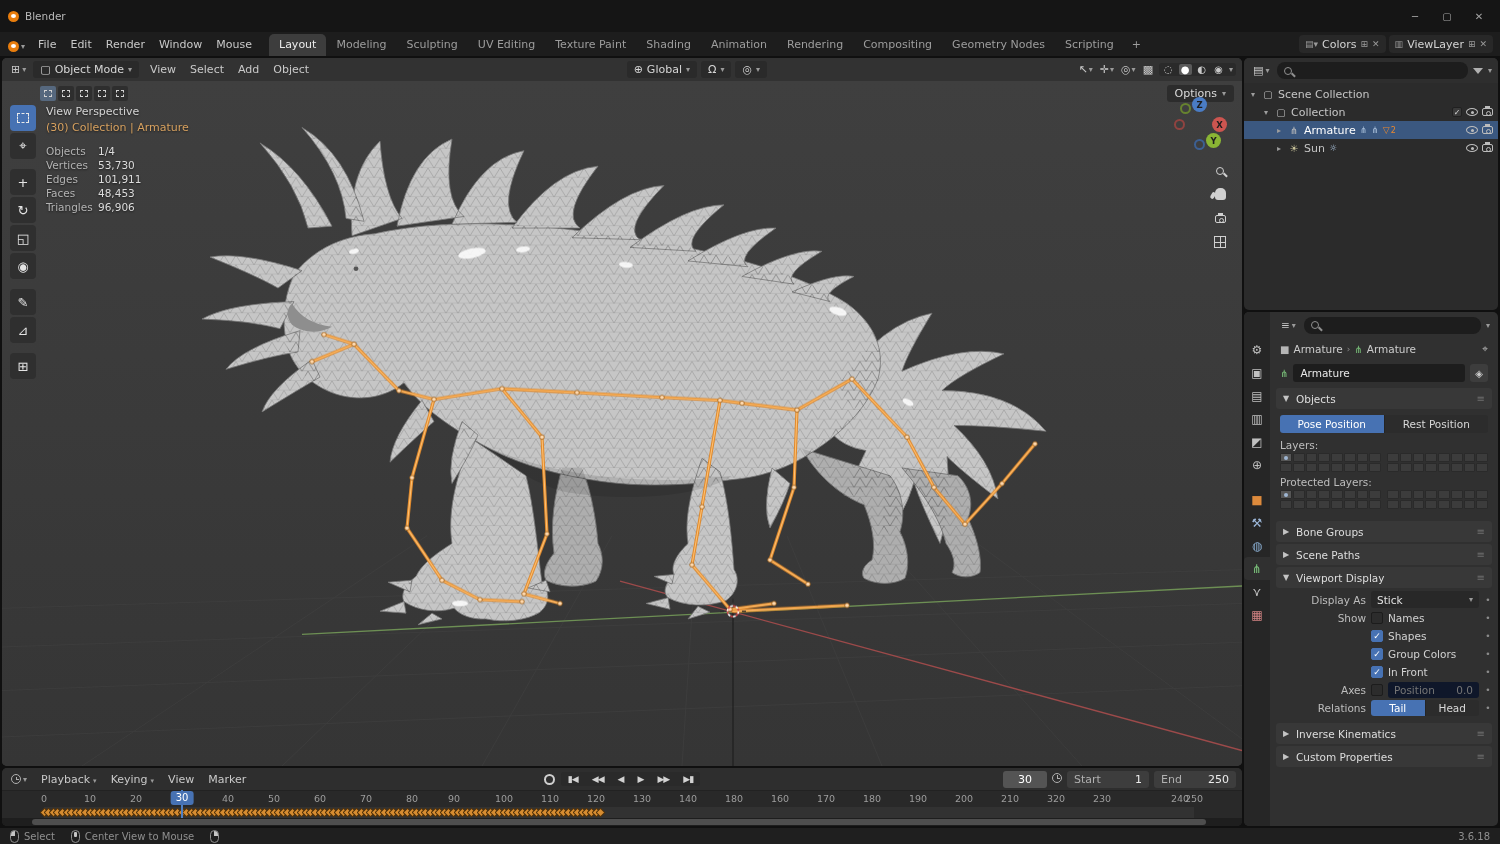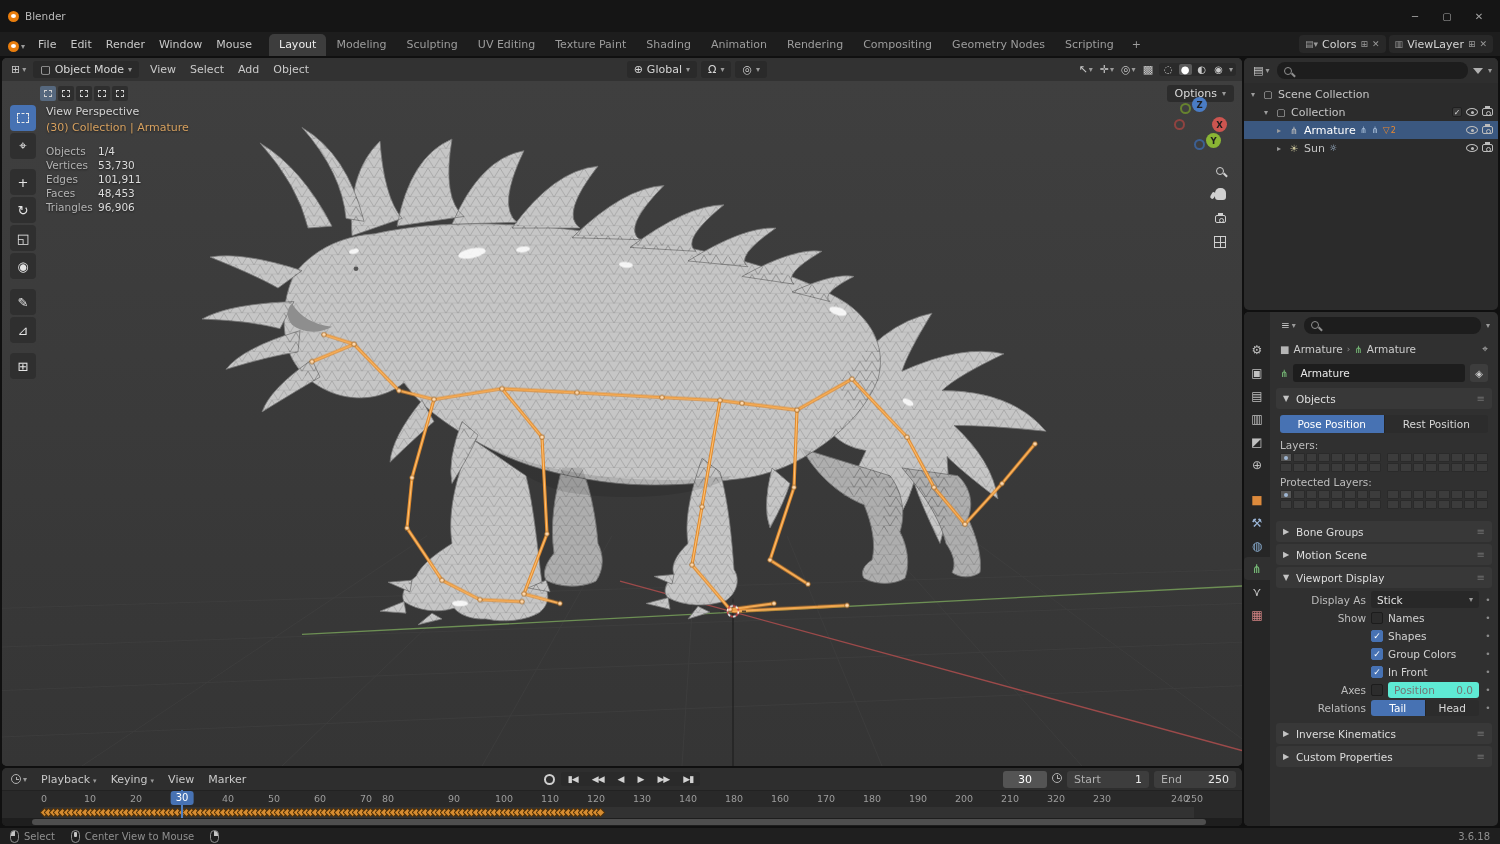--- a/index.html
+++ b/index.html
@@ -159,21 +159,21 @@
   .frow { display:flex; align-items:center; gap:5px; min-height:17px; padding:0 6px 0 0; margin:1px 0 1px 10px; }
   .flabel { width:86px; text-align:right; color:#bdbdbd; flex:none; }
   .dropdown { flex:1; height:17px; background:#282828; border-radius:3px; display:flex; align-items:center; padding:0 6px; color:#e0e0e0; }
   .dropdown .dd-caret { margin-left:auto; font-size:8px; color:#999; }
   .chk { width:12px; height:12px; border-radius:2px; background:#2c2c2c; border:1px solid #1c1c1c;
     color:#fff; font-size:9px; line-height:11px; text-align:center; flex:none; }
   .chk.on { background:#4772b3; border-color:#4772b3; }
   .chklabel { color:#d2d2d2; }
   .fspacer { flex:1; }
   .deco { color:#8b8b8b; font-size:9px; width:8px; text-align:center; flex:none; }
-  .slider { flex:1; height:16px; background:#5eead4; border-radius:3px; display:flex; align-items:center; padding:0 6px; color:#757575; }
+  .slider { flex:1; height:16px; background:#0f172a; border-radius:3px; display:flex; align-items:center; padding:0 6px; color:#757575; }
   .slider .slval { margin-left:auto; }
   .seg.small { flex:1; margin:0; }
   .seg.small .segbtn { height:16px; }
 
   
   #timeline { height:58px; background:#2b2b2b; display:flex; flex-direction:column; flex:none; }
   .tl-header { height:22px; display:flex; align-items:center; padding:0 6px; gap:4px; flex:none; background:#2e2e2e; }
   .tl-left { display:flex; align-items:center; gap:4px; width:330px; }
   #tl-menus { display:flex; }
   #tl-menus .menu-item .mcaret { font-size:7px; color:#9a9a9a; margin-left:3px; }
@@ -558,21 +558,21 @@
         <div class="tl-body">
           <div class="tl-ruler" id="tl-ruler">
               <span class="rlab" style="left: 42px;">0</span>
               <span class="rlab" style="left: 88px;">10</span>
               <span class="rlab" style="left: 134px;">20</span>
               <span class="rlab" style="left: 180px;">30</span>
               <span class="rlab" style="left: 226px;">40</span>
               <span class="rlab" style="left: 272px;">50</span>
               <span class="rlab" style="left: 318px;">60</span>
               <span class="rlab" style="left: 364px;">70</span>
-              <span class="rlab" style="left: 386px; text-align: center;">80</span>
+              <span class="rlab" style="left: 410px; text-align: center;">80</span>
               <span class="rlab" style="left: 452px;">90</span>
               <span class="rlab" style="left: 502px;">100</span>
               <span class="rlab" style="left: 548px;">110</span>
               <span class="rlab" style="left: 594px;">120</span>
               <span class="rlab" style="left: 640px;">130</span>
               <span class="rlab" style="left: 686px;">140</span>
               <span class="rlab" style="left: 732px;">180</span>
               <span class="rlab" style="left: 778px;">160</span>
               <span class="rlab" style="left: 824px;">170</span>
               <span class="rlab" style="left: 870px;">180</span>
@@ -934,21 +934,21 @@
               </div>
           </div>
 
           <div class="panel-h">
             <span class="arrow">▶</span>
             <span>Bone Groups</span>
             <span class="grip">≡</span>
           </div>
           <div class="panel-h">
             <span class="arrow">▶</span>
-            <span>Motion Scene</span>
+            <span>Scene Paths</span>
             <span class="grip">≡</span>
           </div>
 
           <div class="panel-h">
             <span class="arrow">▼</span>
             <span>Viewport Display</span>
             <span class="grip">≡</span>
           </div>
           <div style="padding:2px 0 4px;">
             <div class="frow">

